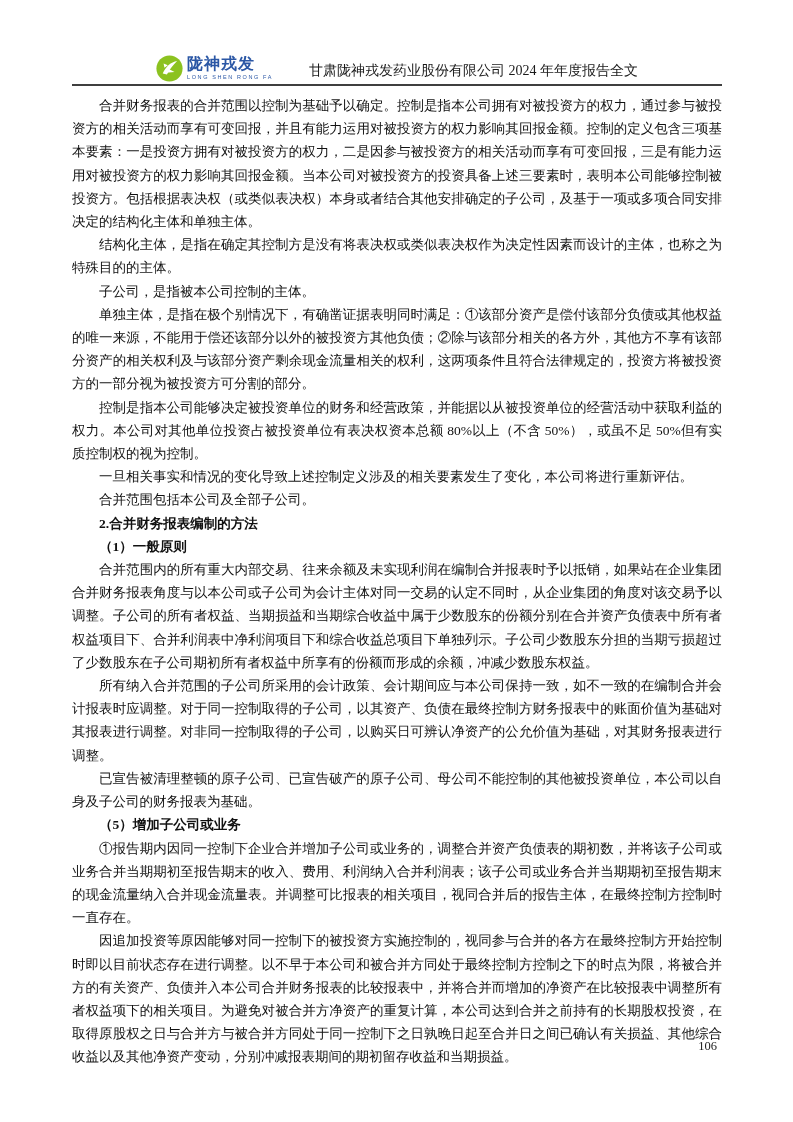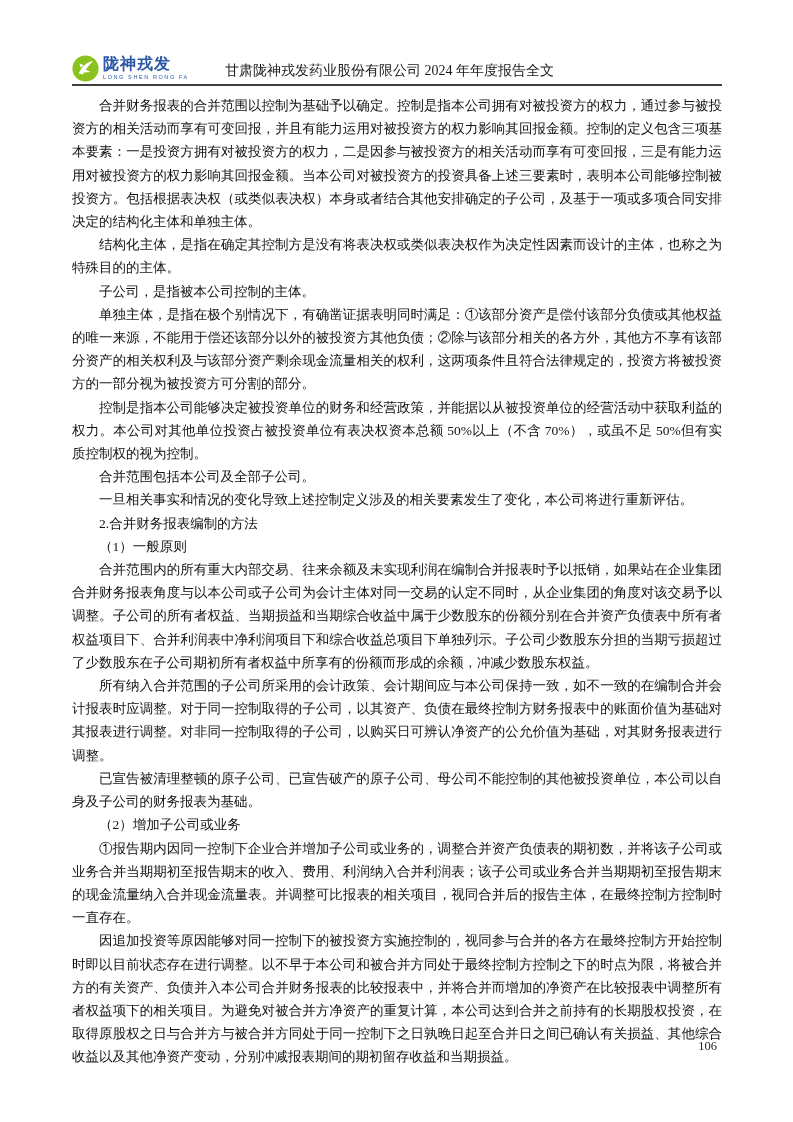--- a/index.html
+++ b/index.html
@@ -20,21 +20,21 @@
   }
 
   
   .page-header {
     position: absolute;
     left: 72px;
     right: 71px;
     top: 46px;
     height: 36px;
     display: flex;
-    justify-content: flex-start;
+    justify-content: center;
     align-items: flex-end;
     gap: 36px;
   }
   .logo {
     display: flex;
     align-items: center;
     gap: 4px;
   }
   .logo-mark svg {
     display: block;
@@ -86,21 +86,21 @@
   }
   .para {
     margin: 0;
     text-indent: 2em;
     font-size: 13.5px;
     line-height: 23.2px;
     word-break: break-all;
   }
   .para.heading {
     
-    font-weight: normal;
+    font-weight: bold;
   }
 
   
   .page-footer {
     position: absolute;
     top: 1036px;
     right: 76px;
   }
   .page-number {
     font-size: 12.5px;
@@ -130,29 +130,29 @@
     <div class="header-title">甘肃陇神戎发药业股份有限公司 2024 年年度报告全文</div>
   </header>
 
   <hr class="header-rule">
 
   <main class="page-body" id="paragraphs">
       <p class="para body">合并财务报表的合并范围以控制为基础予以确定。控制是指本公司拥有对被投资方的权力，通过参与被投资方的相关活动而享有可变回报，并且有能力运用对被投资方的权力影响其回报金额。控制的定义包含三项基本要素：一是投资方拥有对被投资方的权力，二是因参与被投资方的相关活动而享有可变回报，三是有能力运用对被投资方的权力影响其回报金额。当本公司对被投资方的投资具备上述三要素时，表明本公司能够控制被投资方。包括根据表决权（或类似表决权）本身或者结合其他安排确定的子公司，及基于一项或多项合同安排决定的结构化主体和单独主体。</p>
       <p class="para body">结构化主体，是指在确定其控制方是没有将表决权或类似表决权作为决定性因素而设计的主体，也称之为特殊目的的主体。</p>
       <p class="para body">子公司，是指被本公司控制的主体。</p>
       <p class="para body">单独主体，是指在极个别情况下，有确凿证据表明同时满足：①该部分资产是偿付该部分负债或其他权益的唯一来源，不能用于偿还该部分以外的被投资方其他负债；②除与该部分相关的各方外，其他方不享有该部分资产的相关权利及与该部分资产剩余现金流量相关的权利，这两项条件且符合法律规定的，投资方将被投资方的一部分视为被投资方可分割的部分。</p>
-      <p class="para body">控制是指本公司能够决定被投资单位的财务和经营政策，并能据以从被投资单位的经营活动中获取利益的权力。本公司对其他单位投资占被投资单位有表决权资本总额 50%以上（不含 70%），或虽不足 50%但有实质控制权的视为控制。</p>
+      <p class="para body">控制是指本公司能够决定被投资单位的财务和经营政策，并能据以从被投资单位的经营活动中获取利益的权力。本公司对其他单位投资占被投资单位有表决权资本总额 80%以上（不含 50%），或虽不足 50%但有实质控制权的视为控制。</p>
+      <p class="para body">一旦相关事实和情况的变化导致上述控制定义涉及的相关要素发生了变化，本公司将进行重新评估。</p>
       <p class="para body">合并范围包括本公司及全部子公司。</p>
-      <p class="para body">一旦相关事实和情况的变化导致上述控制定义涉及的相关要素发生了变化，本公司将进行重新评估。</p>
       <p class="para heading">2.合并财务报表编制的方法</p>
       <p class="para heading">（1）一般原则</p>
       <p class="para body">合并范围内的所有重大内部交易、往来余额及未实现利润在编制合并报表时予以抵销，如果站在企业集团合并财务报表角度与以本公司或子公司为会计主体对同一交易的认定不同时，从企业集团的角度对该交易予以调整。子公司的所有者权益、当期损益和当期综合收益中属于少数股东的份额分别在合并资产负债表中所有者权益项目下、合并利润表中净利润项目下和综合收益总项目下单独列示。子公司少数股东分担的当期亏损超过了少数股东在子公司期初所有者权益中所享有的份额而形成的余额，冲减少数股东权益。</p>
       <p class="para body">所有纳入合并范围的子公司所采用的会计政策、会计期间应与本公司保持一致，如不一致的在编制合并会计报表时应调整。对于同一控制取得的子公司，以其资产、负债在最终控制方财务报表中的账面价值为基础对其报表进行调整。对非同一控制取得的子公司，以购买日可辨认净资产的公允价值为基础，对其财务报表进行调整。</p>
       <p class="para body">已宣告被清理整顿的原子公司、已宣告破产的原子公司、母公司不能控制的其他被投资单位，本公司以自身及子公司的财务报表为基础。</p>
-      <p class="para heading">（2）增加子公司或业务</p>
+      <p class="para heading">（5）增加子公司或业务</p>
       <p class="para body">①报告期内因同一控制下企业合并增加子公司或业务的，调整合并资产负债表的期初数，并将该子公司或业务合并当期期初至报告期末的收入、费用、利润纳入合并利润表；该子公司或业务合并当期期初至报告期末的现金流量纳入合并现金流量表。并调整可比报表的相关项目，视同合并后的报告主体，在最终控制方控制时一直存在。</p>
       <p class="para body">因追加投资等原因能够对同一控制下的被投资方实施控制的，视同参与合并的各方在最终控制方开始控制时即以目前状态存在进行调整。以不早于本公司和被合并方同处于最终控制方控制之下的时点为限，将被合并方的有关资产、负债并入本公司合并财务报表的比较报表中，并将合并而增加的净资产在比较报表中调整所有者权益项下的相关项目。为避免对被合并方净资产的重复计算，本公司达到合并之前持有的长期股权投资，在取得原股权之日与合并方与被合并方同处于同一控制下之日孰晚日起至合并日之间已确认有关损益、其他综合收益以及其他净资产变动，分别冲减报表期间的期初留存收益和当期损益。</p>
     </main>
 
   <footer class="page-footer">
     <span class="page-number">106</span>
   </footer>
 
 </div>
 

